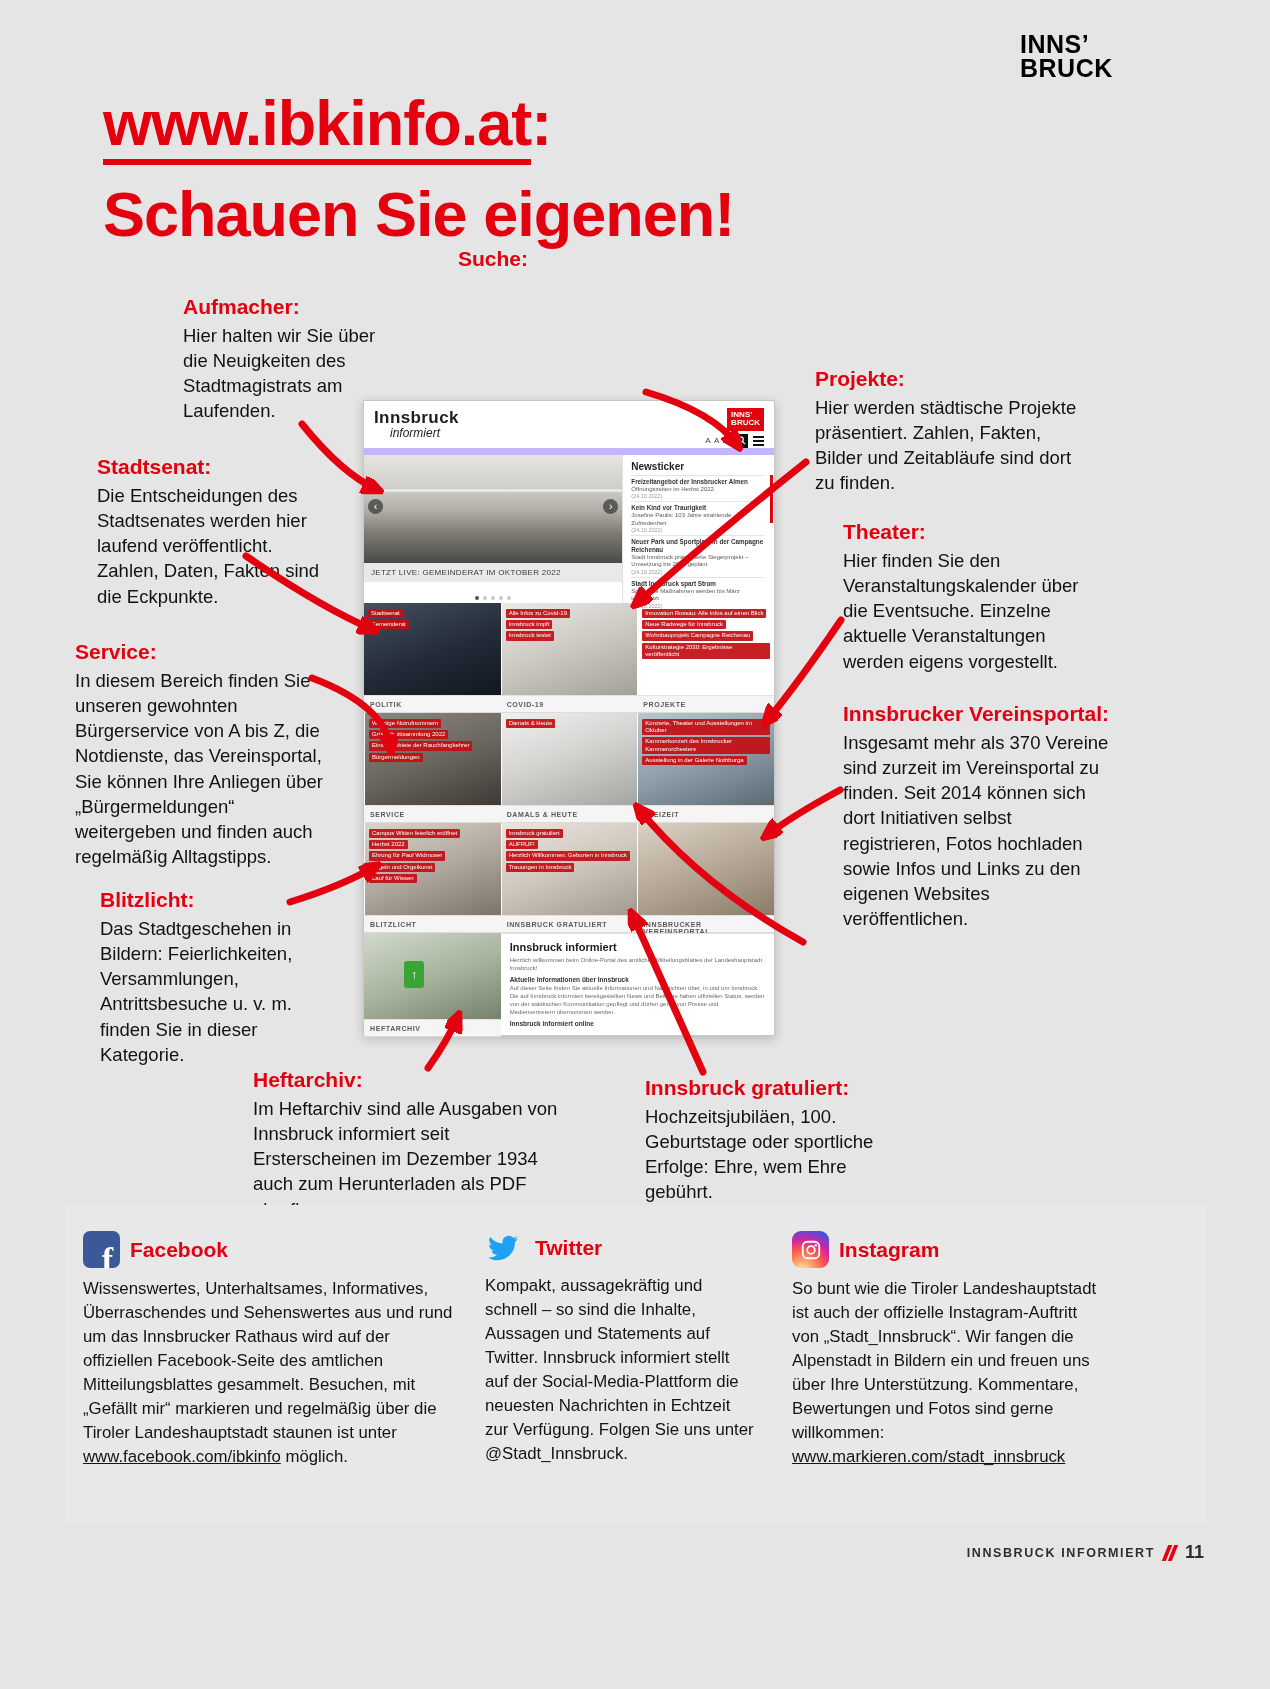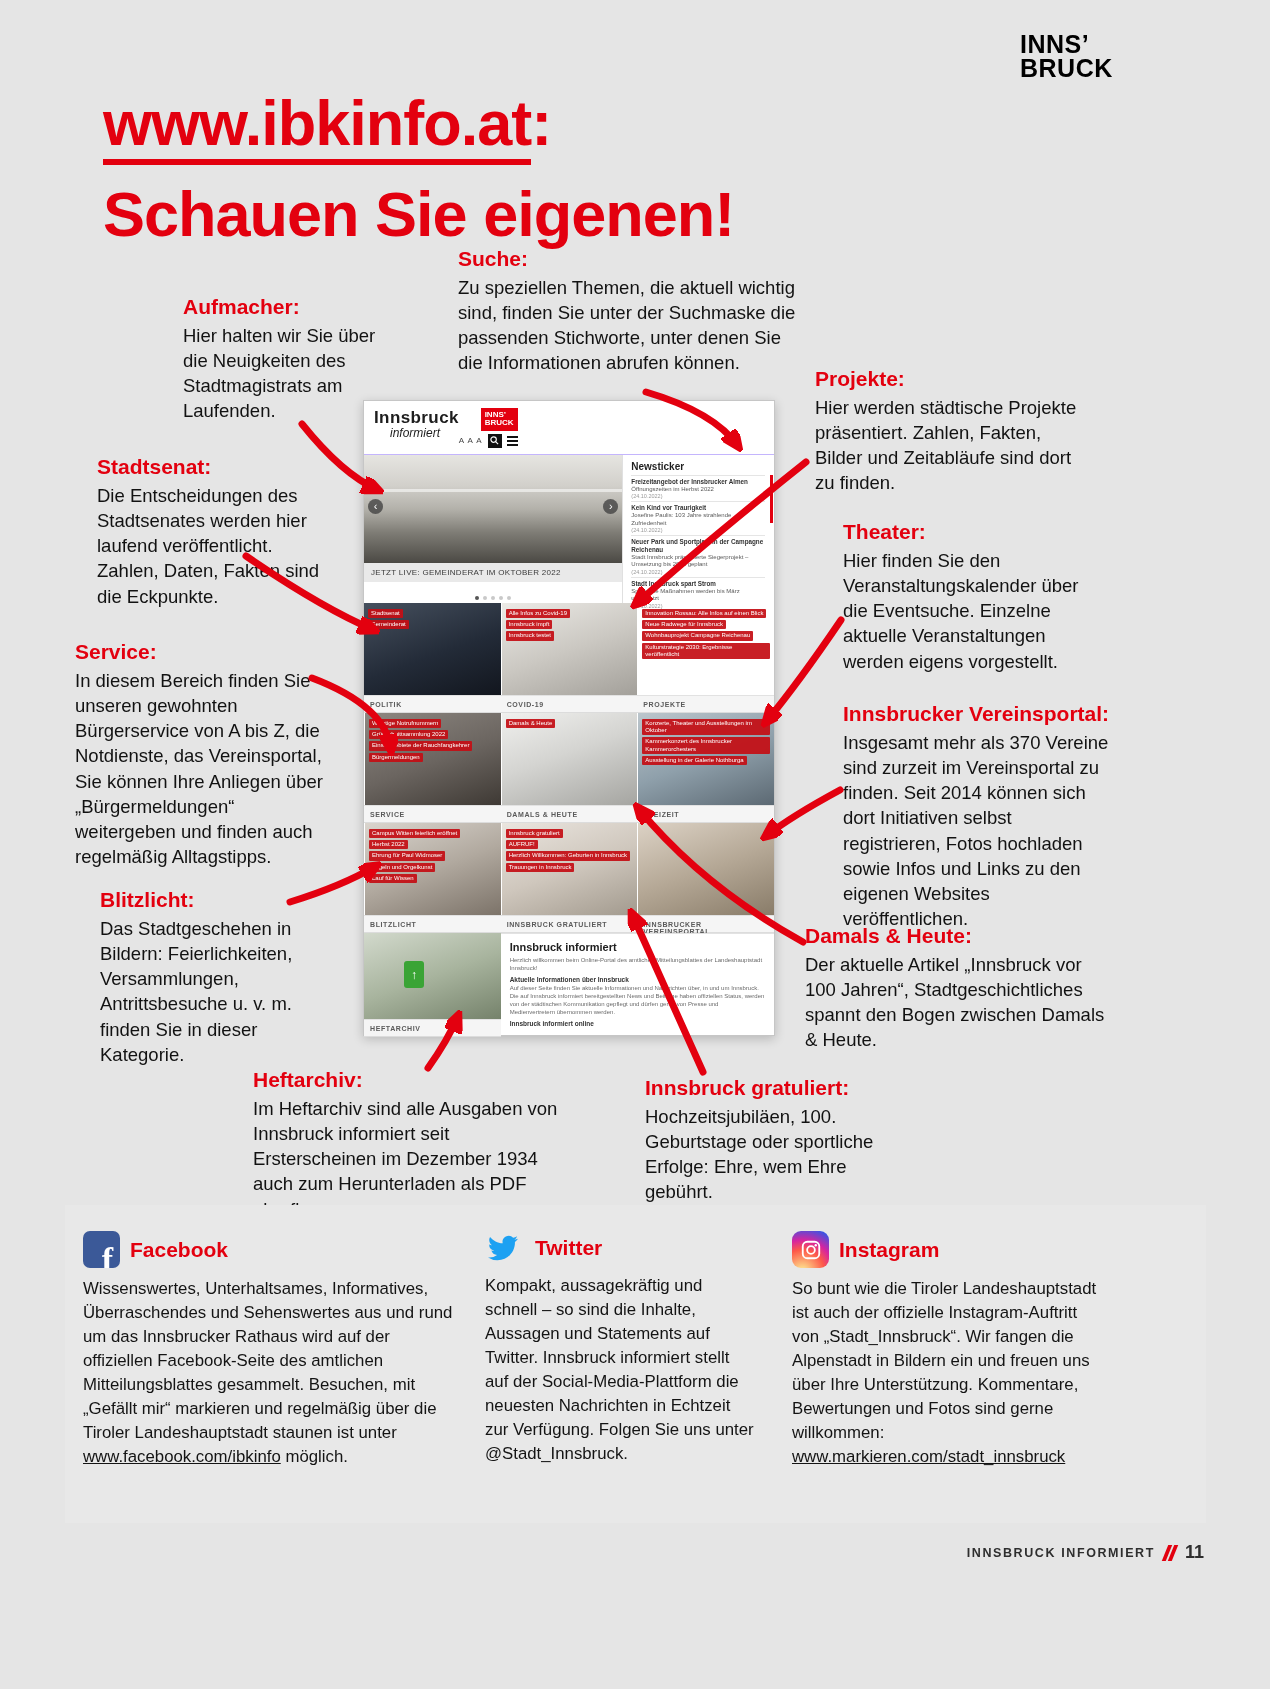--- a/index.html
+++ b/index.html
@@ -32,21 +32,21 @@
   .ann-heftarchiv   { left:253px; top:1068px; width:324px; }
   .ann-gratuliert   { left:645px; top:1076px; width:274px; }
 
   
   .arrows { position:absolute; left:0; top:0; width:1270px; height:1689px; pointer-events:none; z-index:3; }
   .arrows path { stroke:#e3000f; stroke-width:7; fill:none; stroke-linecap:round; }
 
   
   .site { position:absolute; left:363px; top:400px; width:412px; height:636px; background:#fff;
           border:1px solid #c6c6c6; box-shadow:0 3px 10px rgba(0,0,0,0.2); z-index:1; }
-  .site-header { height:54px; display:flex; padding:7px 10px 4px; border-bottom:1px solid #c4b5fd; }
+  .site-header { height:54px; display:flex; justify-content:space-between; padding:7px 10px 4px; border-bottom:7px solid #c4b5fd; }
   .site-logo .sl1 { font-weight:bold; font-size:17px; color:#1d1d1d; letter-spacing:0.4px; }
   .site-logo .sl2 { font-style:italic; font-size:12px; color:#1d1d1d; margin-left:16px; margin-top:-2px; }
   .site-header-right { display:flex; flex-direction:column; align-items:flex-end; gap:3px; }
   .site-brand { background:#e3000f; color:#fff; font-weight:bold; font-size:8px; line-height:1.05; padding:3px 4px; }
   .site-tools { display:flex; align-items:center; gap:5px; }
   .fontsize { font-size:8px; color:#444; letter-spacing:1px; }
   .search-box { width:14px; height:14px; background:#111; display:inline-flex; align-items:center; justify-content:center; }
   .burger { display:inline-flex; flex-direction:column; gap:2px; }
   .burger i { display:block; width:11px; height:2px; background:#111; }
 
@@ -137,21 +137,20 @@
 
   <div class="title">
     <div class="t1">
       <span class="link">www.ibkinfo.at</span><span>:</span>
     </div>
     <div class="t2">Schauen Sie eigenen!</div>
   </div>
 
   <div class="ann ann-suche">
     <h3>Suche:</h3>
-    <p>Zu speziellen Themen, die aktuell wichtig sind, finden Sie unter der Suchmaske die passenden Stichworte, unter denen Sie die Informationen abrufen können.</p>
   </div>
   <div class="ann ann-aufmacher">
     <h3>Aufmacher:</h3>
     <p>Hier halten wir Sie über die Neuigkeiten des Stadtmagistrats am Laufenden.</p>
   </div>
   <div class="ann ann-projekte">
     <h3>Projekte:</h3>
     <p>Hier werden städtische Projekte präsentiert. Zahlen, Fakten, Bilder und Zeitabläufe sind dort zu finden.</p>
   </div>
   <div class="ann ann-stadtsenat">
@@ -166,24 +165,20 @@
     <h3>Service:</h3>
     <p>In diesem Bereich finden Sie unseren gewohnten Bürgerservice von A bis Z, die Notdienste, das Vereinsportal, Sie können Ihre Anliegen über „Bürgermeldungen“ weitergeben und finden auch regelmäßig Alltagstipps.</p>
   </div>
   <div class="ann ann-vereinsportal">
     <h3>Innsbrucker Vereinsportal:</h3>
     <p>Insgesamt mehr als 370 Vereine sind zurzeit im Vereinsportal zu finden. Seit 2014 können sich dort Initiativen selbst registrieren, Fotos hochladen sowie Infos und Links zu den eigenen Websites veröffentlichen.</p>
   </div>
   <div class="ann ann-blitzlicht">
     <h3>Blitzlicht:</h3>
     <p>Das Stadtgeschehen in Bildern: Feierlichkeiten, Versammlungen, Antrittsbesuche u. v. m. finden Sie in dieser Kategorie.</p>
-  </div>
-  <div class="ann ann-damals">
-    <h3>Damals &amp; Heute:</h3>
-    <p>Der aktuelle Artikel „Innsbruck vor 100 Jahren“, Stadtgeschichtliches spannt den Bogen zwischen Damals &amp; Heute.</p>
   </div>
   <div class="ann ann-heftarchiv">
     <h3>Heftarchiv:</h3>
     <p>Im Heftarchiv sind alle Ausgaben von Innsbruck informiert seit Ersterscheinen im Dezember 1934 auch zum Herunterladen als PDF abrufbar.</p>
   </div>
   <div class="ann ann-gratuliert">
     <h3>Innsbruck gratuliert:</h3>
     <p>Hochzeitsjubiläen, 100. Geburtstage oder sportliche Erfolge: Ehre, wem Ehre gebührt.</p>
   </div>
 

